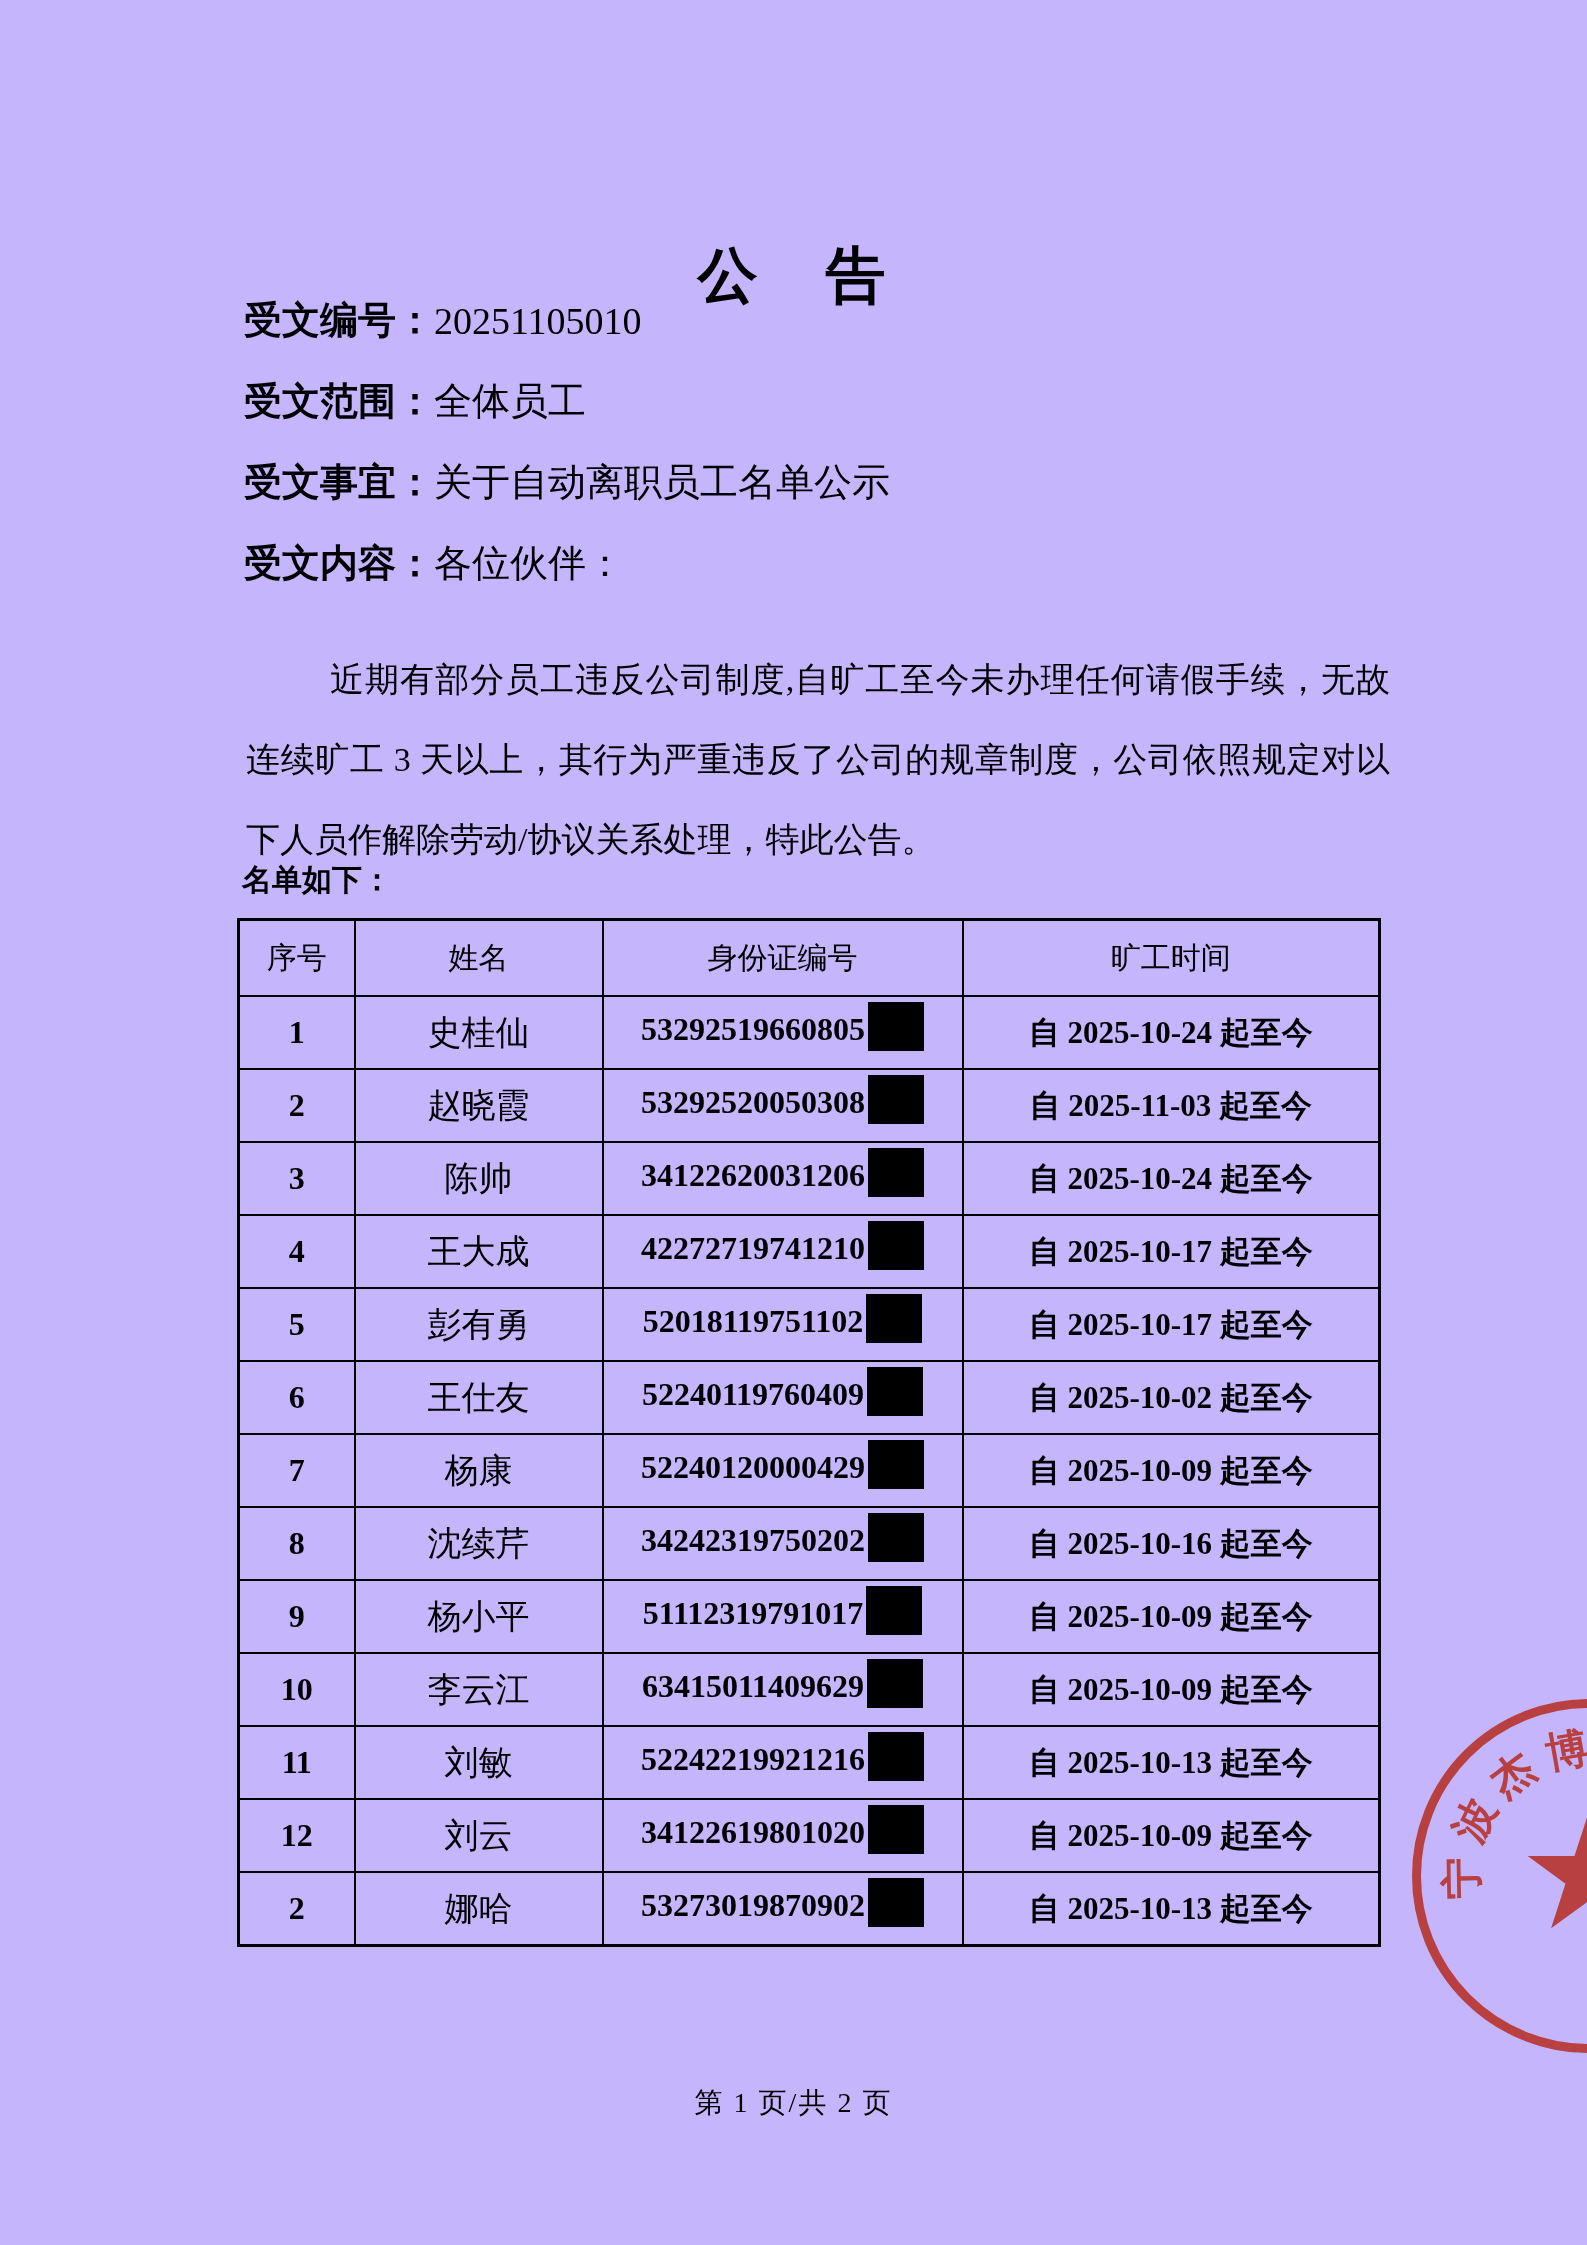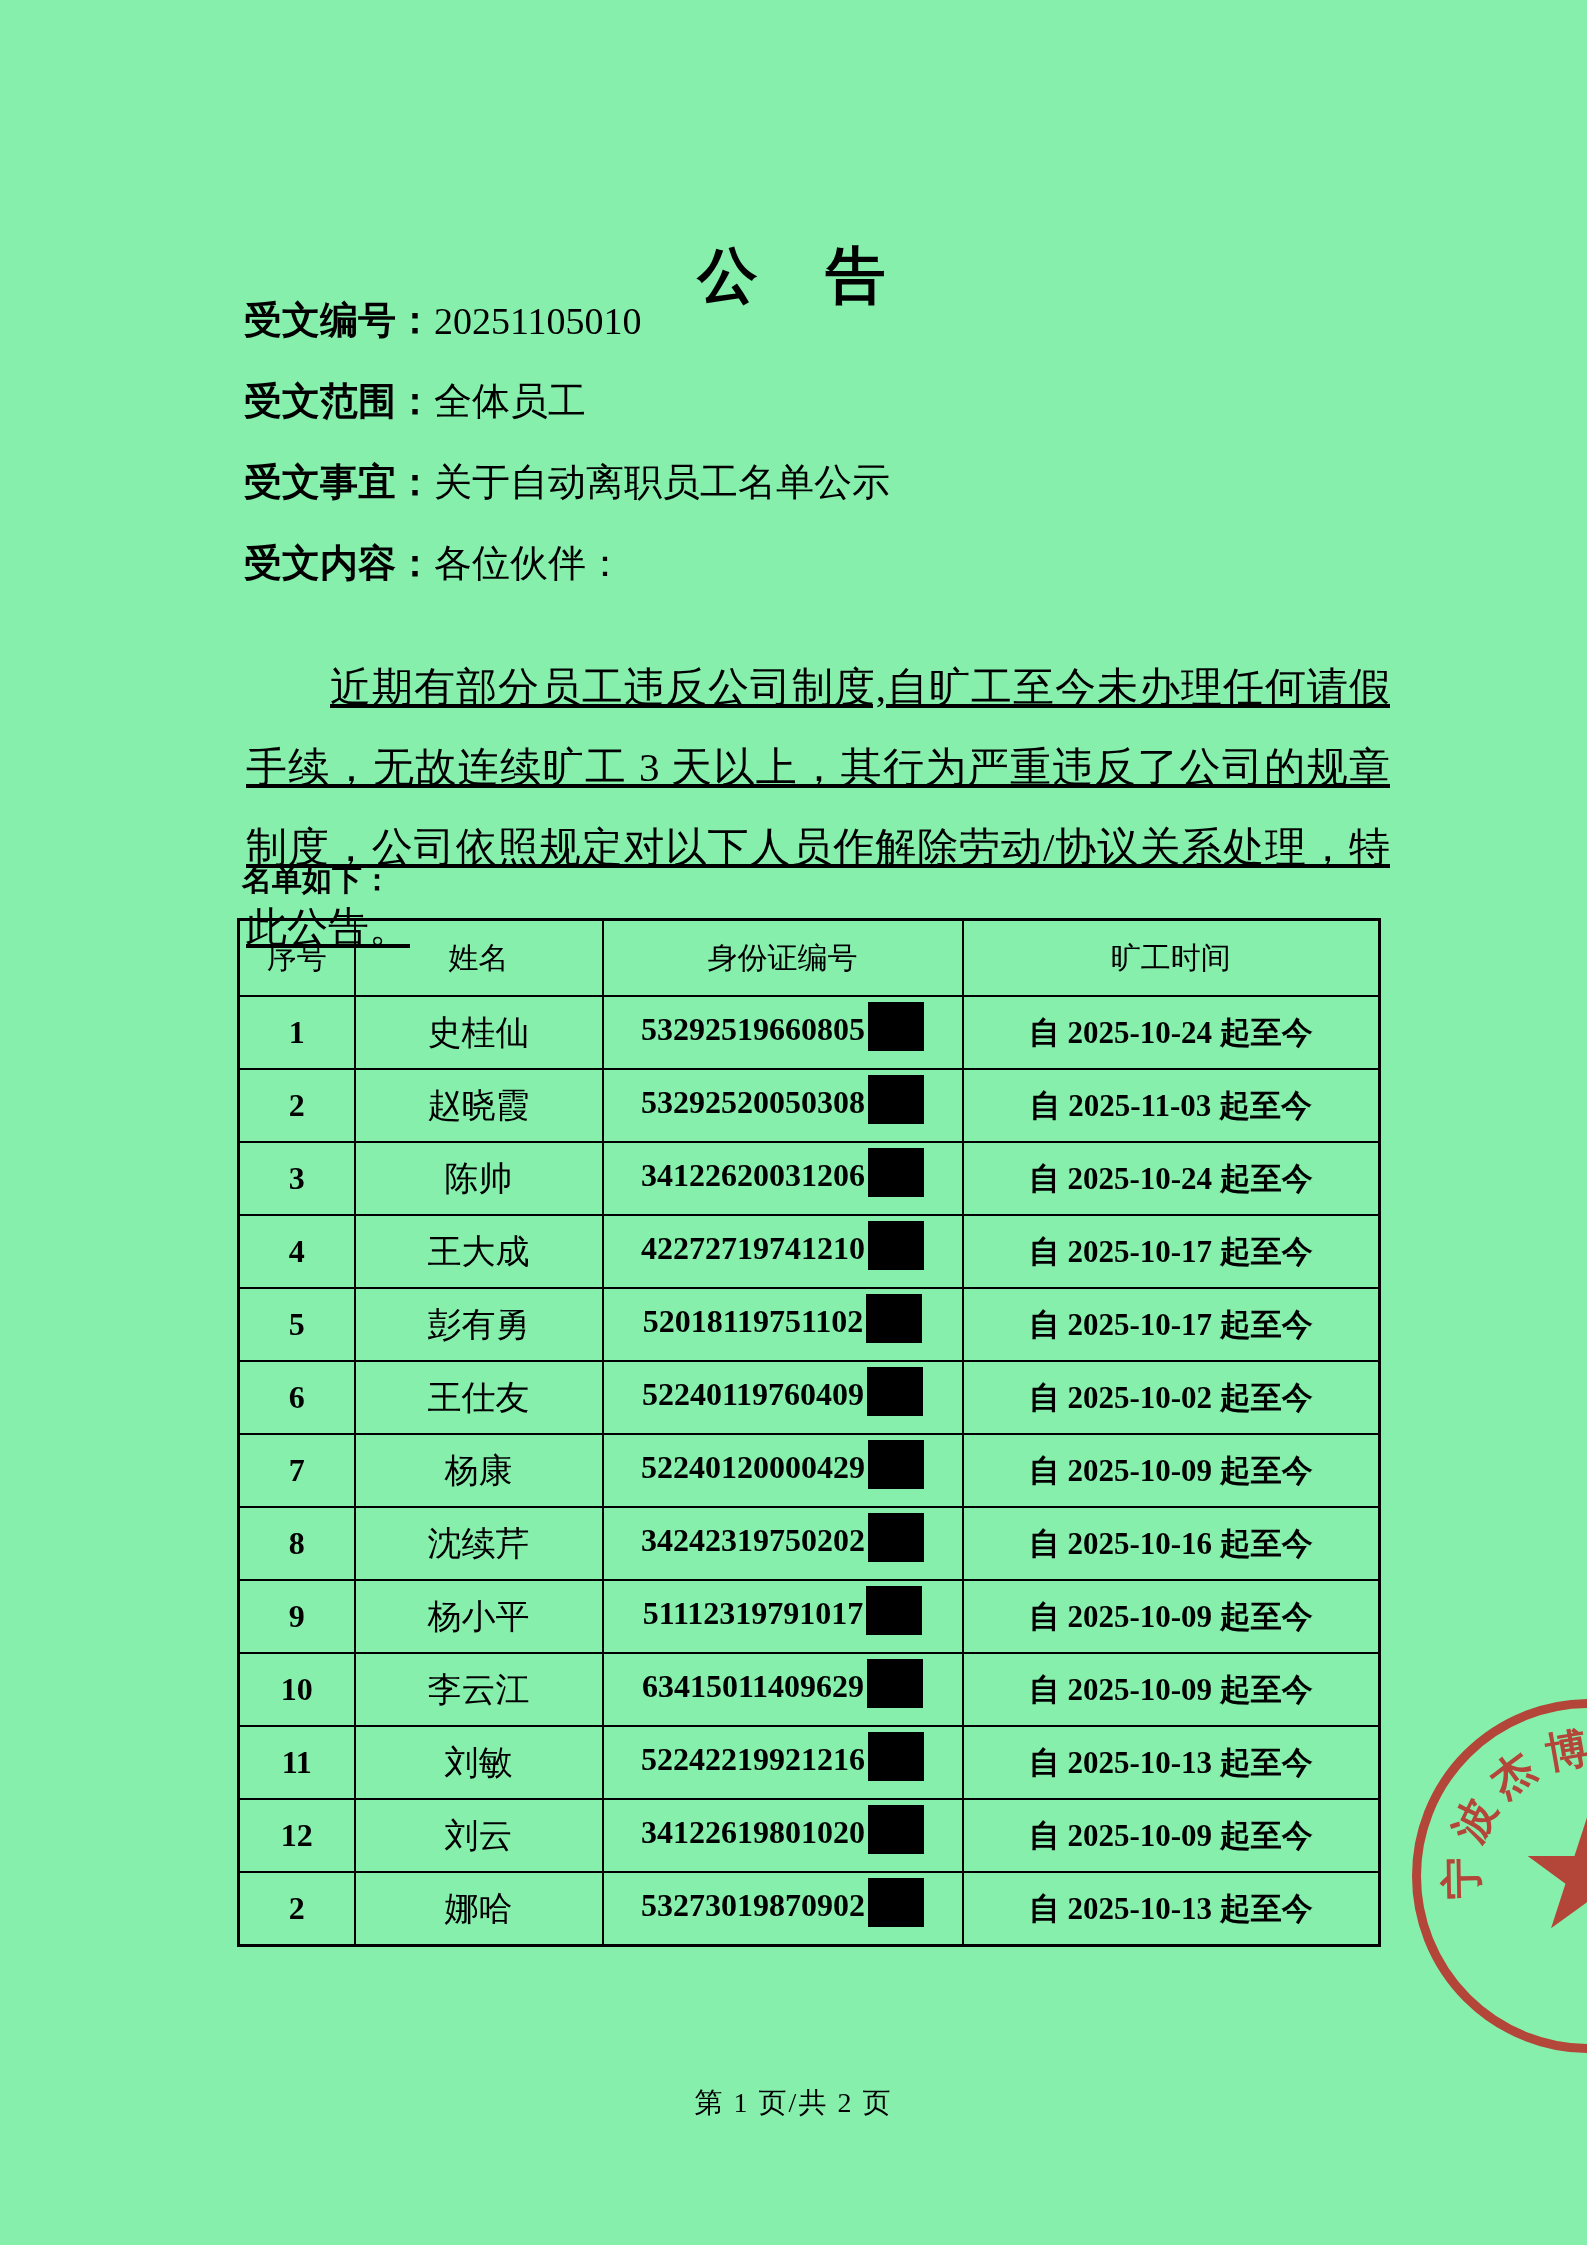--- a/index.html
+++ b/index.html
@@ -1,31 +1,31 @@
 <!DOCTYPE html>
 <html lang="zh"><head>
 <meta charset="utf-8">
 <style>
   html,body { margin:0; padding:0; background:#888; }
   .page {
     position:relative; width:1587px; height:2245px; margin:0 auto;
-    background:#86efac; overflow:hidden; color:#000;
+    background:#c4b5fd; overflow:hidden; color:#000;
     font-family:"Liberation Serif","DejaVu Serif",serif;
   }
   .doc-title {
     position:absolute; top:196px; left:0; width:100%;
     text-align:center; font-size:60px; font-weight:bold; letter-spacing:4px;
   }
   .fields { position:absolute; left:244px; top:280px; }
   .field-row { height:81px; display:flex; align-items:center; font-size:38px; }
   .field-label { font-weight:bold; white-space:pre; }
   .field-value { white-space:pre; }
   .body-par {
     position:absolute; left:246px; top:606px; width:1144px;
-    font-size:41px; line-height:80px; text-align:justify; text-indent:84px;text-decoration:underline;
+    font-size:34px; line-height:80px; text-align:justify; text-indent:84px;
   }
   .list-intro {
     position:absolute; left:242px; top:860px;
     font-size:30px; font-weight:bold;
   }
   table.roster {
     position:absolute; left:237px; top:918px; width:1141px;
     border-collapse:collapse; table-layout:fixed;
     border:3px solid #000;
   }

